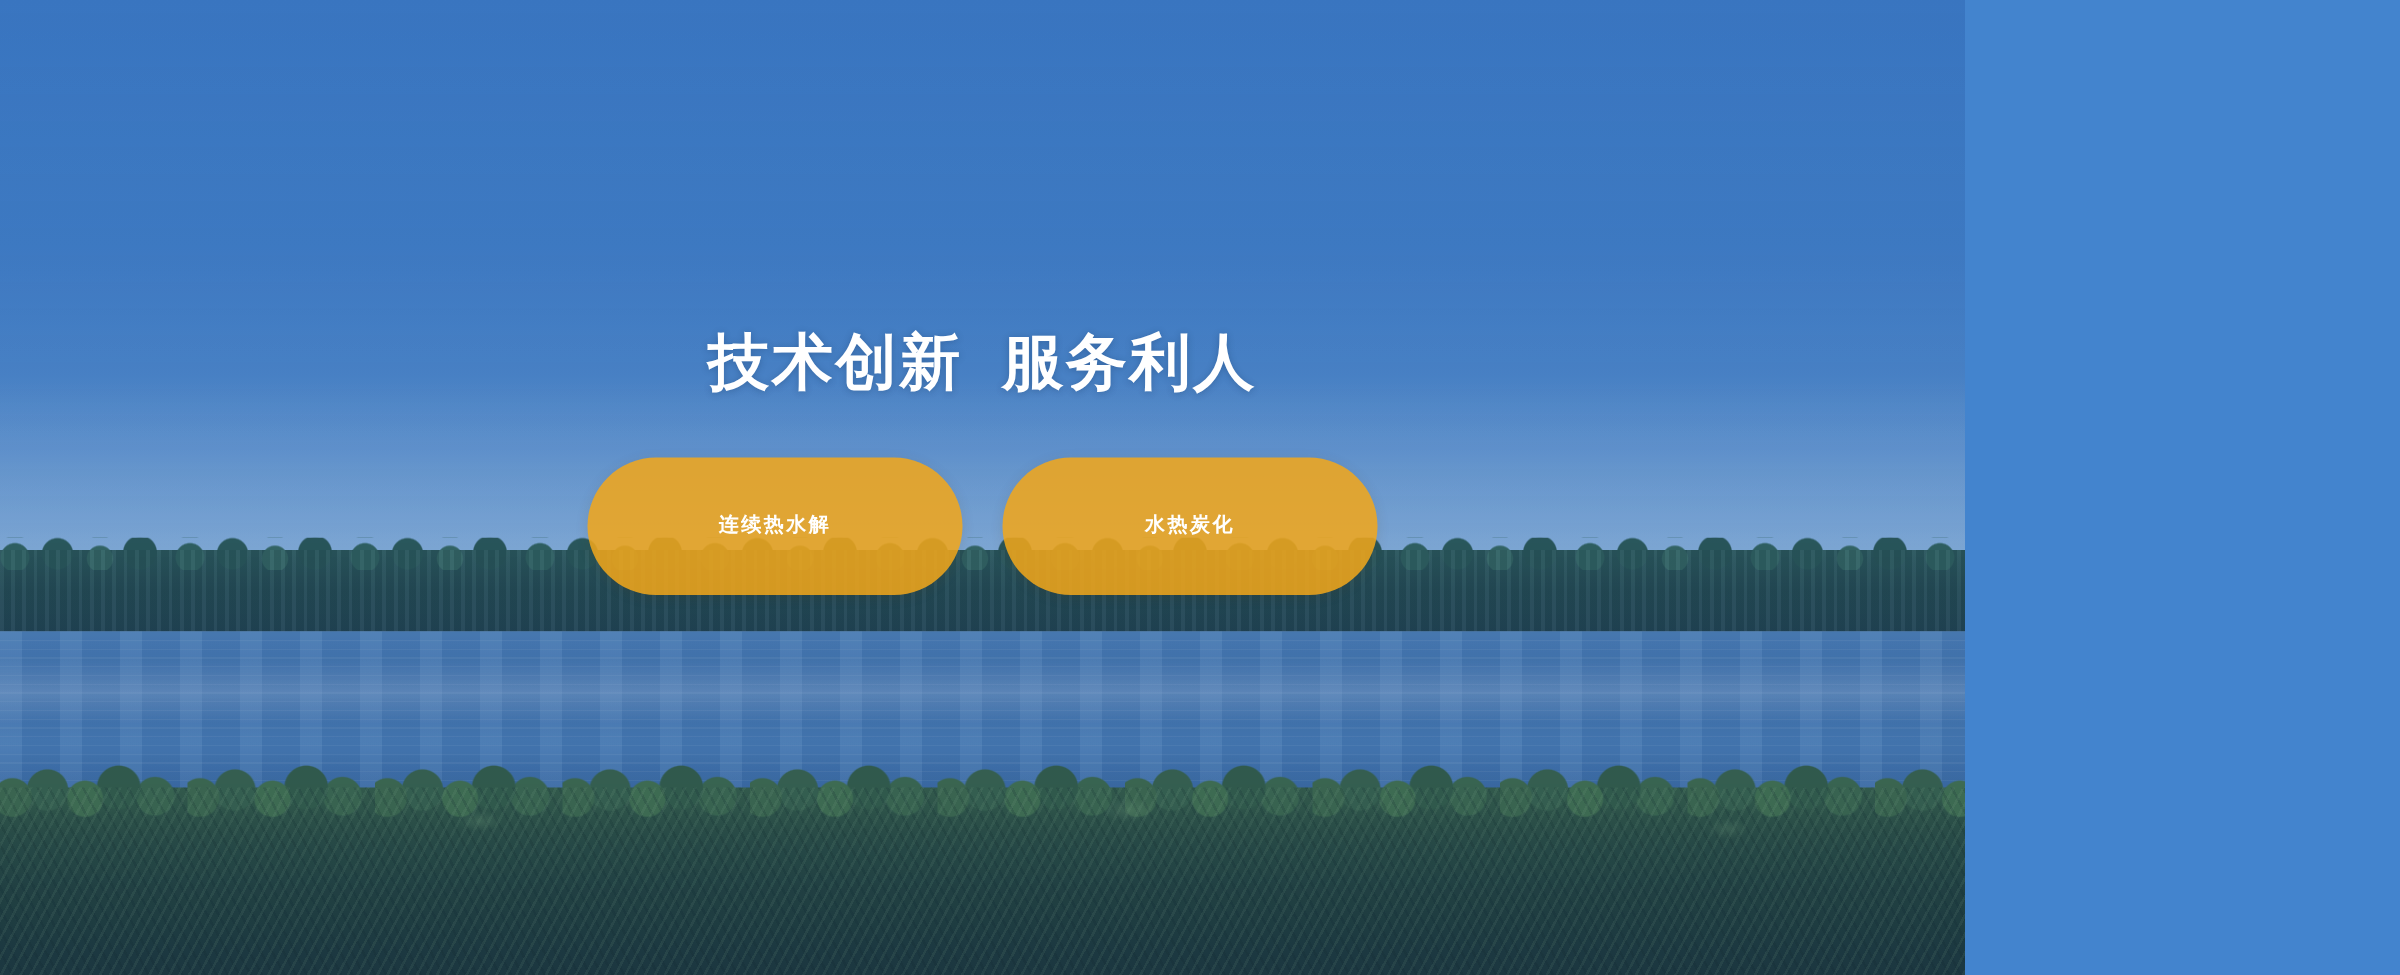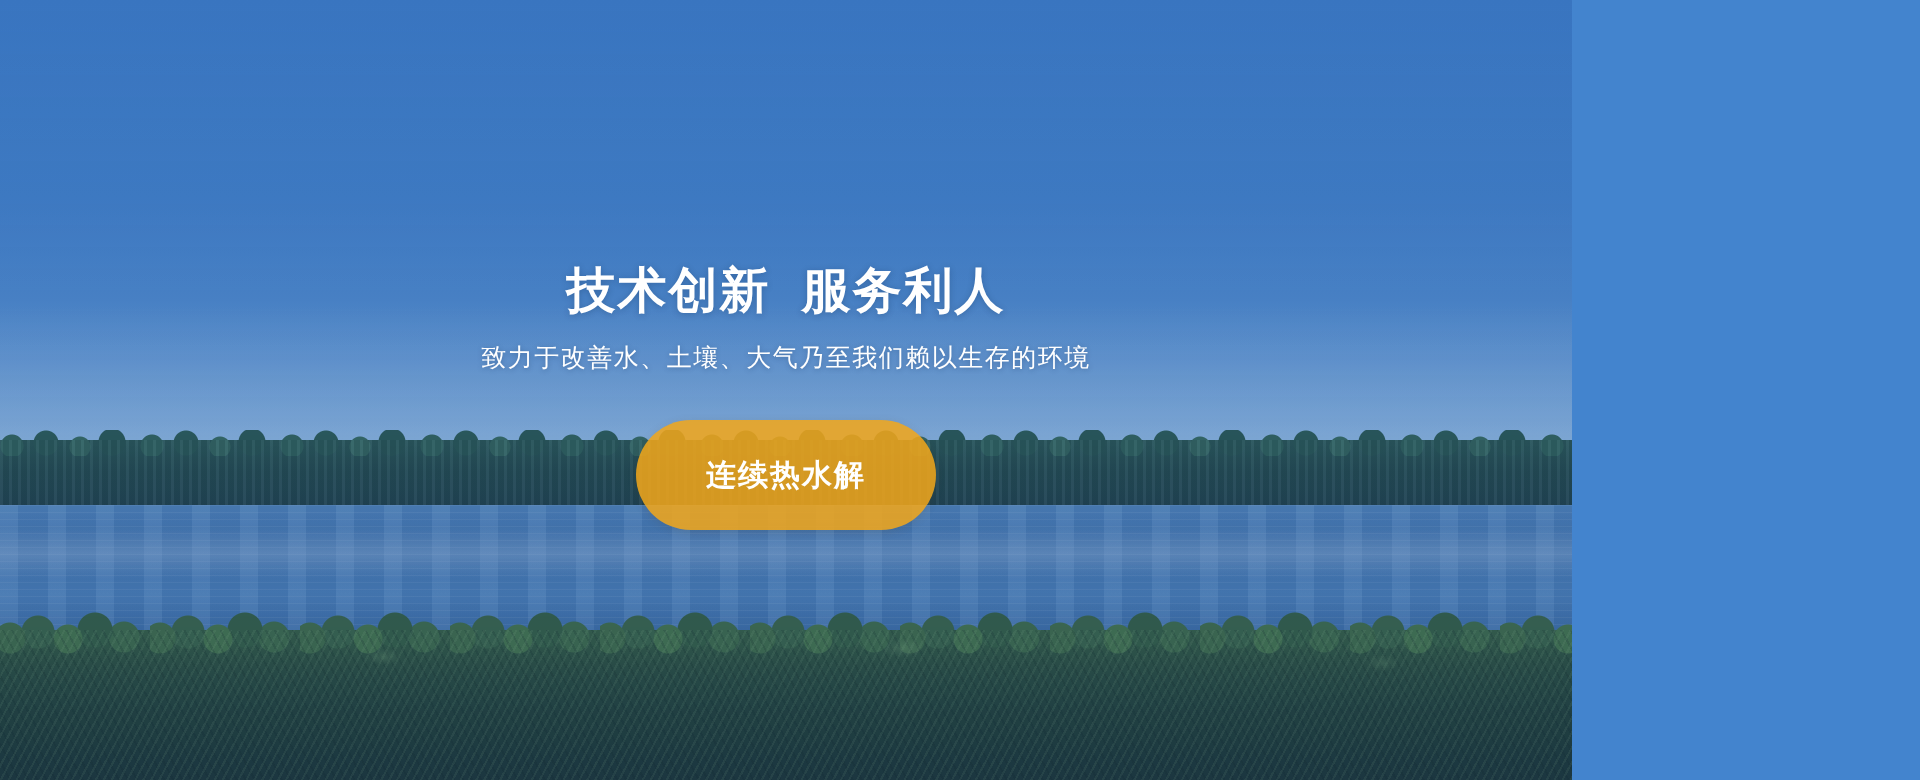--- a/index.html
+++ b/index.html
@@ -135,21 +135,21 @@
     letter-spacing:1.5px; white-space:pre;
     text-shadow:0 1px 5px rgba(20,50,90,.35);
   }
   .btn-row{
     margin-top:47px; display:flex; gap:32px; align-items:center;
   }
   .pill{
     width:300px; height:110px; border-radius:56px;
     background:rgba(242,166,26,.86);
     display:flex; align-items:center; justify-content:center;
-    color:#ffffff; font-size:30px; font-weight:600; letter-spacing:2px;
+    color:#ffffff; font-size:16px; font-weight:600; letter-spacing:2px;
     white-space:nowrap; cursor:pointer; border:none;
     box-shadow:0 2px 10px rgba(90,60,0,.12);
   }
 </style>
 </head>
 <body>
 
 <div class="hero">
 
   <div class="sky"></div>
@@ -237,20 +237,20 @@
     <div class="tops"></div>
     <div class="tex"></div>
   </div>
 
   <div class="tint"></div>
   <div class="tint2"></div>
 
   <div class="content">
     <h1 class="title">技术创新  服务利人</h1>
 
-    <p class="subtitle">致力于改善水、土壤、大气乃至我们赖以生存的环境</p>
 
     <div class="btn-row">
       <button class="pill">连续热水解</button>
+      <button class="pill">水热炭化</button>
     </div>
   </div>
 
 </div>
 
 </body></html>

